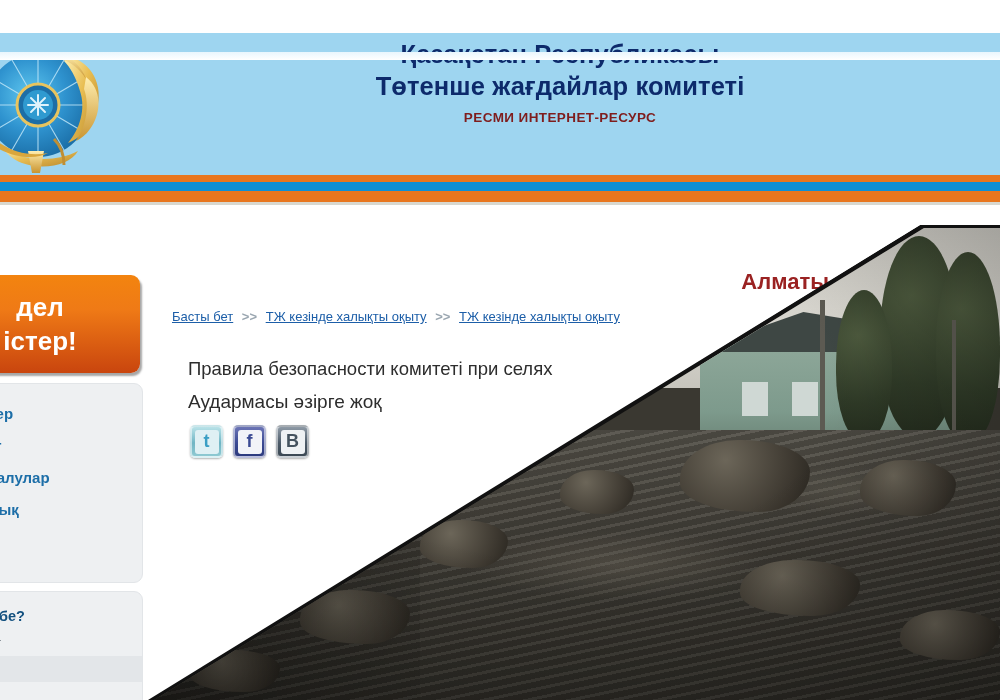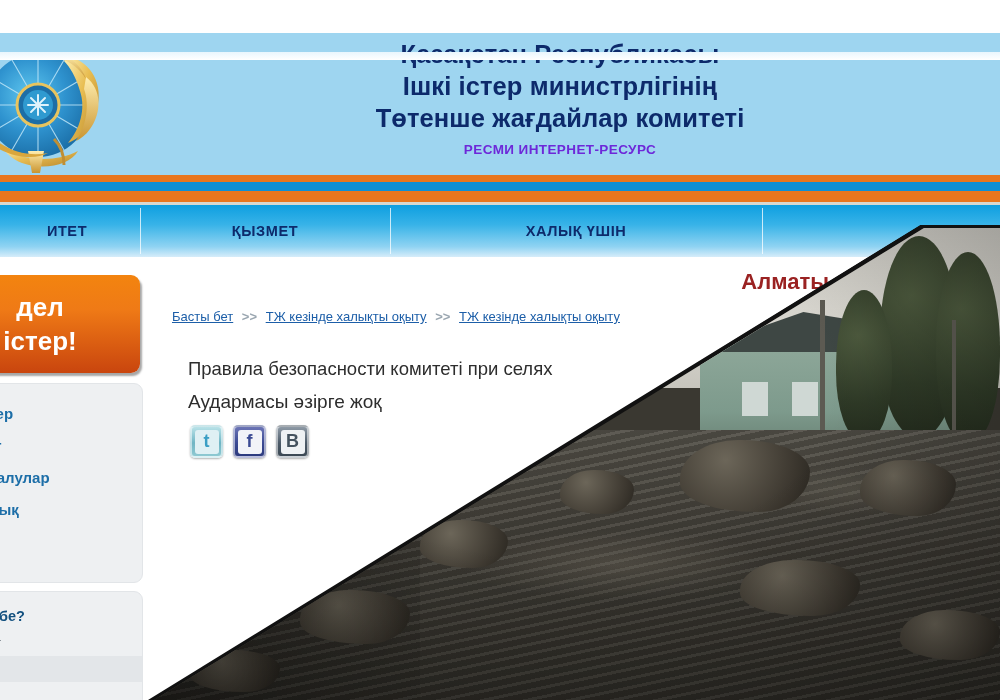--- a/index.html
+++ b/index.html
@@ -24,21 +24,21 @@
   }
   .header-titles {
     position:absolute; left:150px; top:5px; width:820px;
     text-align:center;
   }
   .htitle {
     color:#0d2a6b; font-weight:bold; font-size:25.5px; line-height:32px;
     letter-spacing:0.1px;
   }
   .hsub {
-    color:#6d28d9; font-weight:bold; font-size:13.5px; line-height:20px;
+    color:#7f1d1d; font-weight:bold; font-size:13.5px; line-height:20px;
     margin-top:6px; letter-spacing:0.4px;
   }
 
   
   .emblem { position:absolute; left:-6px; top:10px; width:118px; height:132px; }
   .emblem svg { display:block; width:118px; height:132px; }
 
   
   .stripes { position:absolute; left:0; top:175px; width:1000px; height:30px; }
   .stripe { position:absolute; left:0; width:1000px; }
@@ -244,52 +244,32 @@
         <path d="M66 12 C78 14 88 24 92 36 C86 26 76 18 66 16 Z" fill="url(#ggold2)"></path>
         <path d="M8 104 C26 118 62 120 84 108 C76 122 50 128 28 120 C18 116 12 110 8 104 Z" fill="url(#ggold)"></path>
         <path d="M34 108 L38 130 L46 130 L50 108 Z" fill="url(#ggold2)"></path>
         <path d="M60 96 C66 102 70 112 70 122" stroke="#c08f33" stroke-width="3" fill="none"></path>
         <path d="M-4 92 C12 108 34 114 54 110 C40 118 14 114 -4 100 Z" fill="#d9a63c"></path>
       </svg>
     </div>
 
     <div class="header-titles">
       <div class="htitle">Қазақстан Республикасы</div>
-      <div class="htitle">Ішкі істер министрлігінің</div>
       <div class="htitle">Төтенше жағдайлар комитеті</div>
       <div class="hsub">РЕСМИ ИНТЕРНЕТ-РЕСУРС</div>
     </div>
   </div>
 
   <div class="stripes">
     <div class="stripe s1"></div>
     <div class="stripe s2"></div>
     <div class="stripe s3"></div>
     <div class="stripe s4"></div>
   </div>
 
-  <div class="nav">
-    <div class="nav-inner" id="nav-inner">
-        <div class="nav-item" style="left: -6px; width: 146px;">
-          <span>ИТЕТ</span>
-        </div>
-        <div class="nav-item" style="left: 140px; width: 250px;">
-          <span>ҚЫЗМЕТ</span>
-        </div>
-        <div class="nav-item" style="left: 390px; width: 372px;">
-          <span>ХАЛЫҚ ҮШІН</span>
-        </div>
-        <div class="nav-item" style="left: 762px; width: 238px;">
-          <span></span>
-        </div>
-        <div class="nav-sep" style="left: 140px;"></div>
-        <div class="nav-sep" style="left: 390px;"></div>
-        <div class="nav-sep" style="left: 762px;"></div>
-      </div>
-  </div>
   <div class="nav-under"></div>
 
   <div class="body-area">
 
     <div class="sidebar">
 
       <div class="promo-btn">
         <span>дел</span>
         <span>істер!</span>
       </div>

